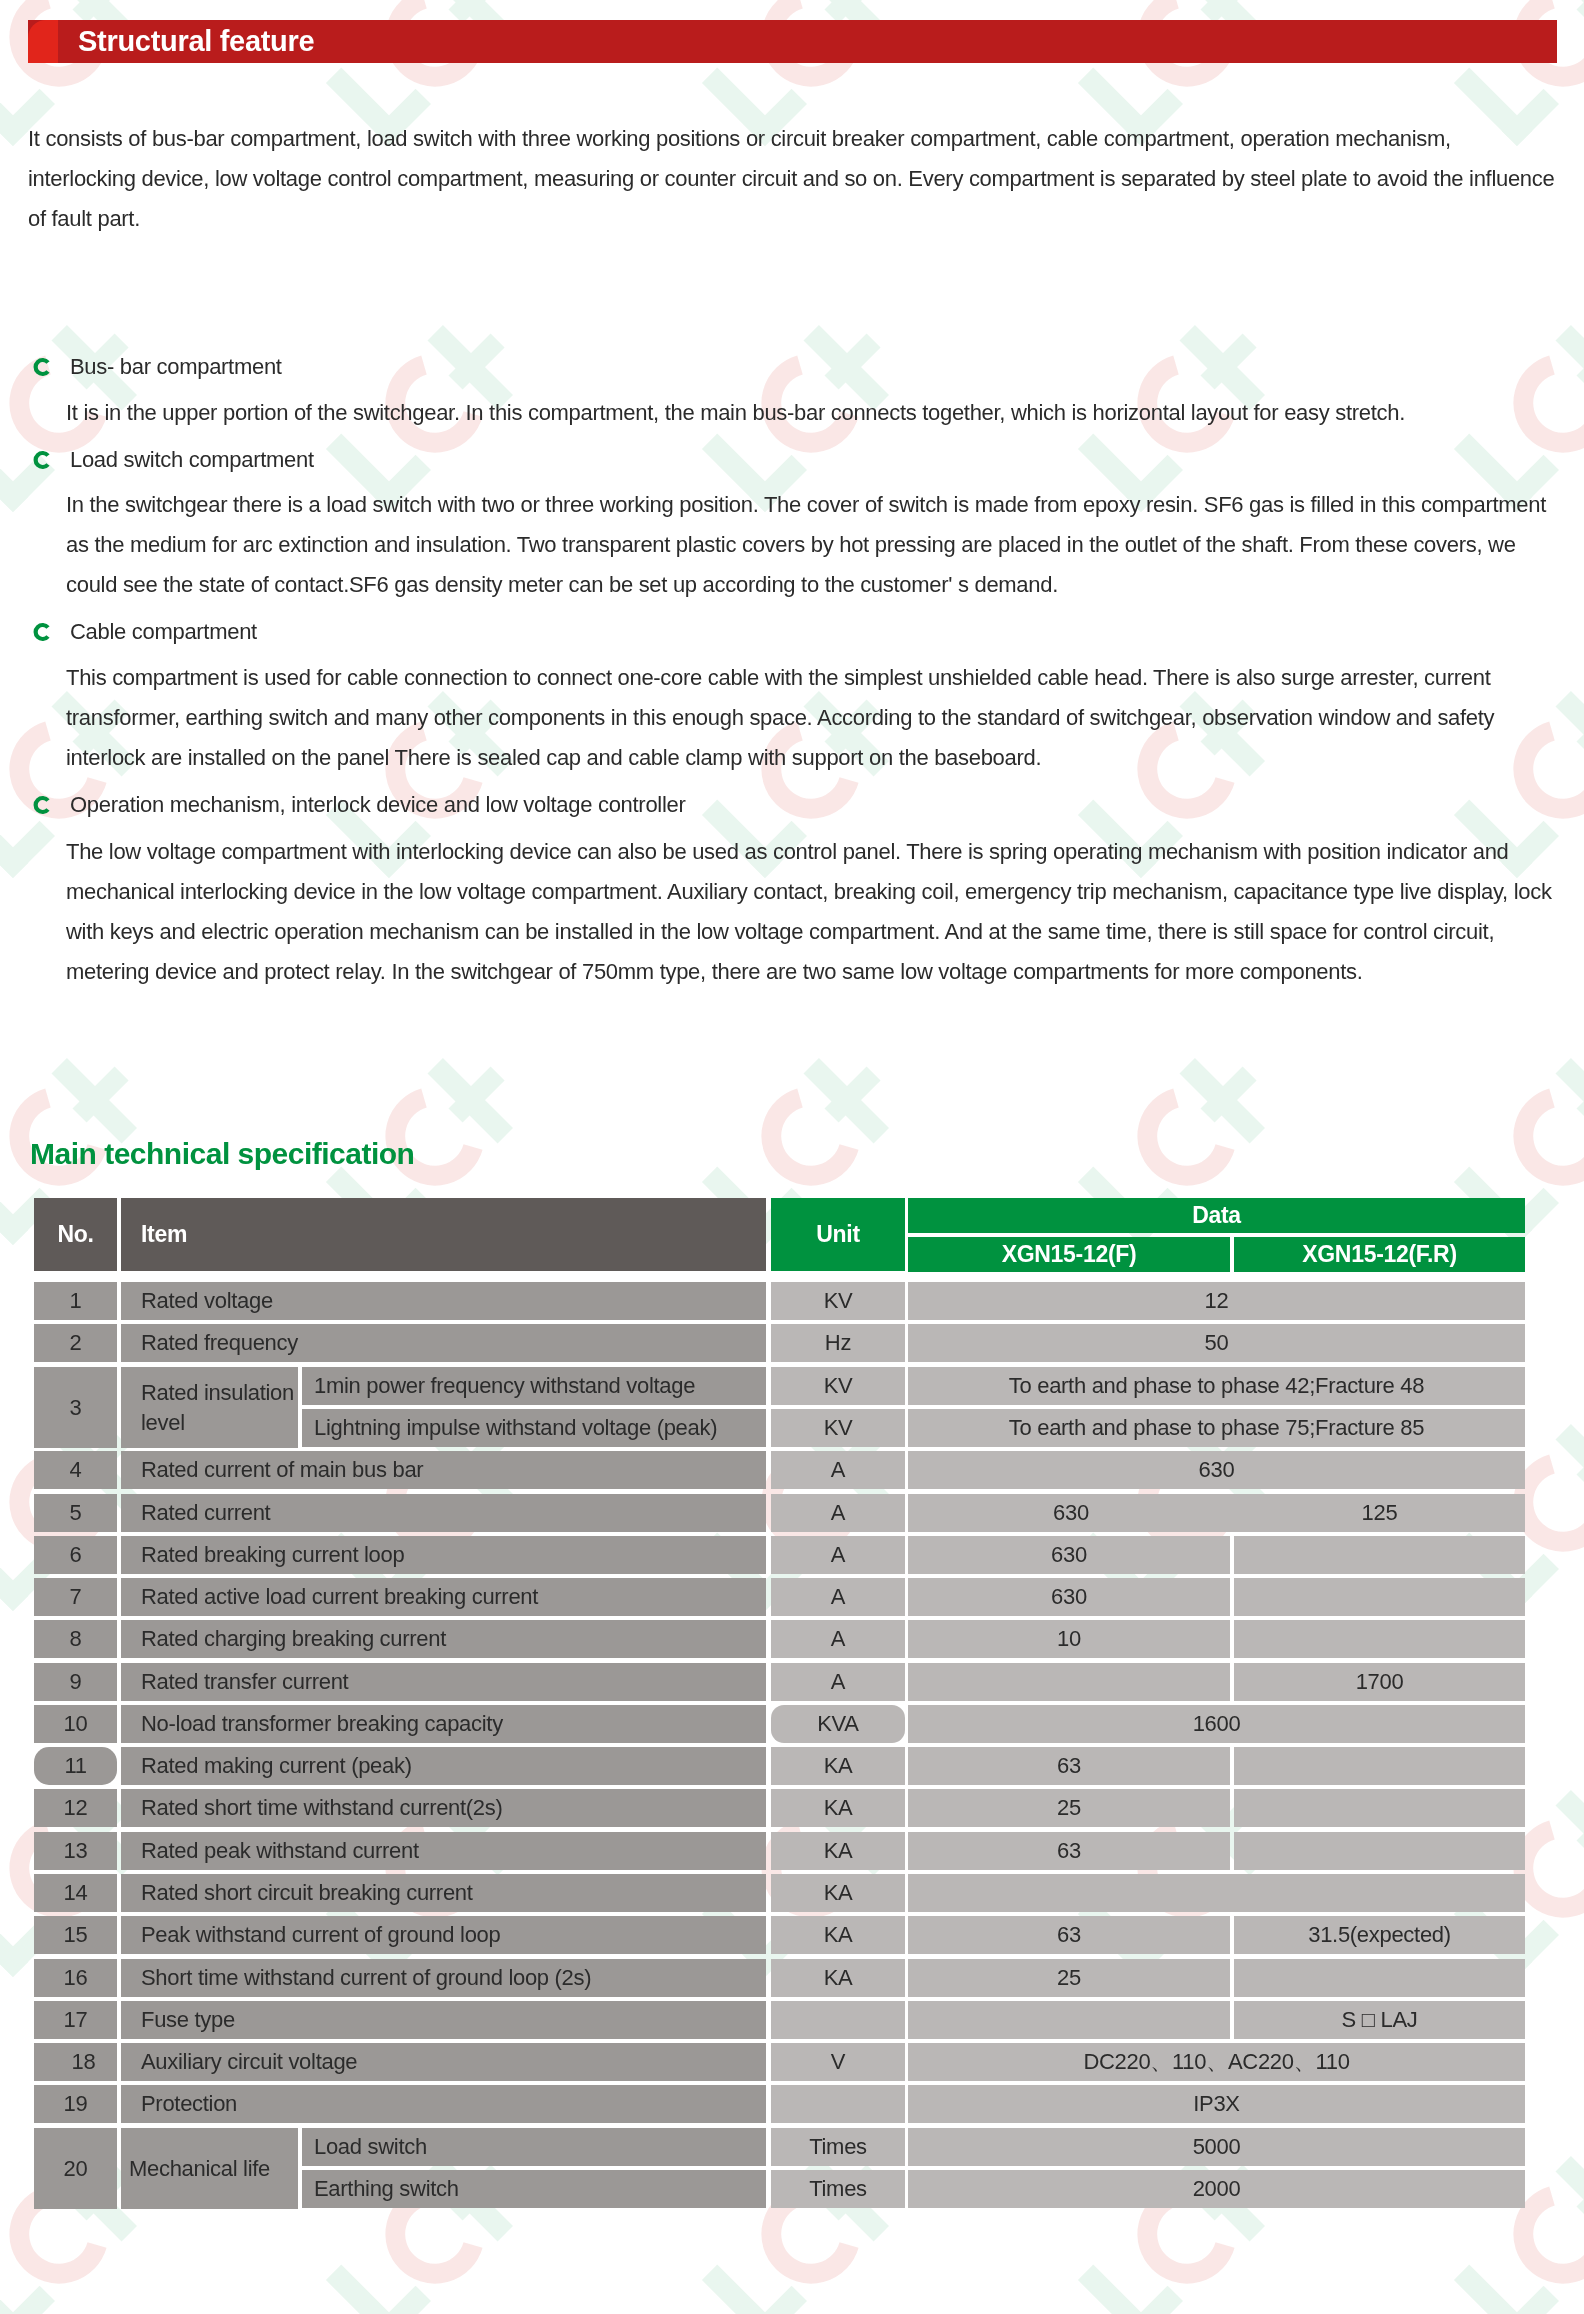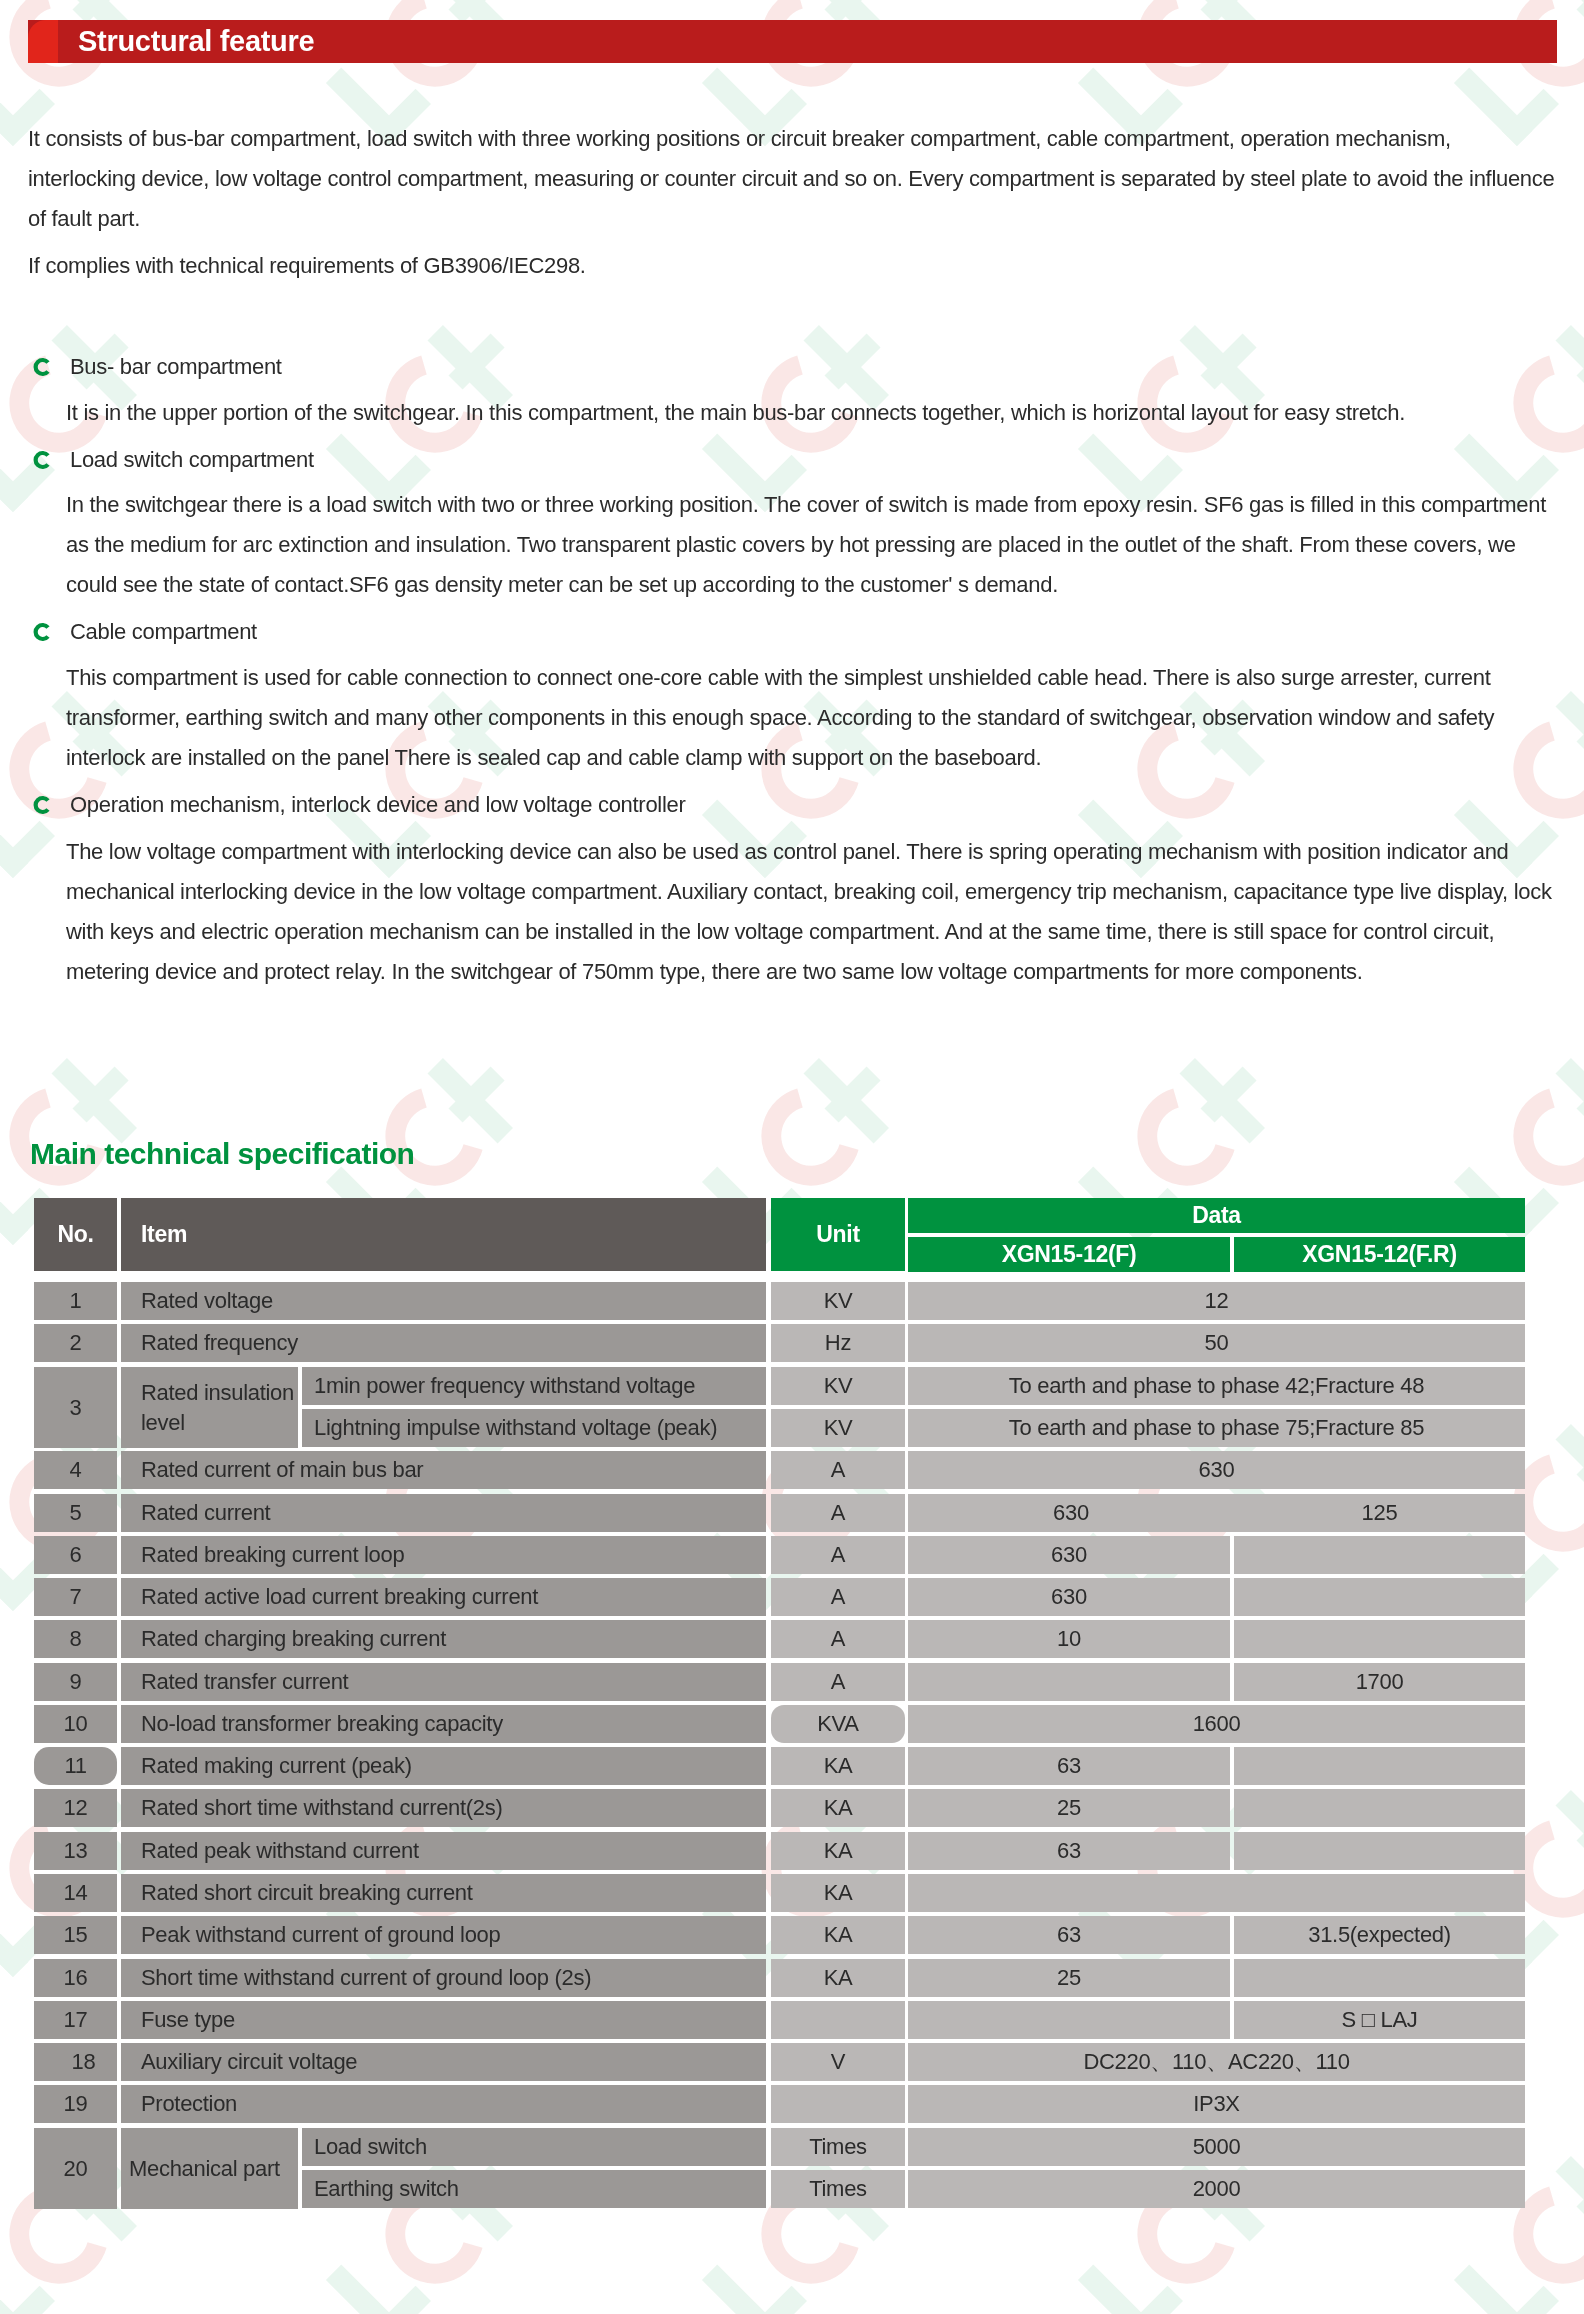--- a/index.html
+++ b/index.html
@@ -388,21 +388,20 @@
   </div>
 
 <div class="content">
 
   <div class="banner">
     <div class="tab"></div>
     <div class="title">Structural feature</div>
   </div>
 
   <p class="para" style="top:119px;">It consists of bus-bar compartment, load switch with three working positions or circuit breaker compartment,  cable compartment,  operation mechanism, interlocking device, low voltage control compartment,  measuring or counter circuit and so on. Every compartment is separated by steel plate to avoid the influence of fault part.</p>
-  <p class="para" style="top:246px;">If complies with technical requirements of GB3906/IEC298.</p>
 
   <div class="feature-head" style="top:352px;">
     <span class="bullet">
         <svg width="20" height="20" viewBox="0 0 20 20">
           <path d="M16 5.5 A7 7 0 1 0 16 14.5" fill="none" stroke="#00923f" stroke-width="4.2" stroke-linecap="butt"></path>
         </svg>
       </span>
     <span>Bus- bar compartment</span>
   </div>
   <p class="feature-body" style="top:393px;">It is in the upper portion of the switchgear. In this compartment, the main bus-bar connects together, which is horizontal layout for easy stretch.</p>
@@ -531,21 +530,21 @@
       <div class="cell c bd-light" style="left: 1200px; top: 803px; width: 291px; height: 38px;">S □ LAJ</div>
       <div class="cell c bd-dark" style="left: 0px; top: 845px; width: 83px; height: 38px; padding-left: 16px;">18</div>
       <div class="cell l bd-dark" style="left: 87px; top: 845px; width: 645px; height: 38px;">Auxiliary circuit voltage</div>
       <div class="cell c bd-light" style="left: 737px; top: 845px; width: 134px; height: 38px;">V</div>
       <div class="cell c bd-light" style="left: 874px; top: 845px; width: 617px; height: 38px;">DC220、110、AC220、110</div>
       <div class="cell c bd-dark" style="left: 0px; top: 887px; width: 83px; height: 38px;">19</div>
       <div class="cell l bd-dark" style="left: 87px; top: 887px; width: 645px; height: 38px;">Protection</div>
       <div class="cell c bd-light" style="left: 737px; top: 887px; width: 134px; height: 38px;"></div>
       <div class="cell c bd-light" style="left: 874px; top: 887px; width: 617px; height: 38px;">IP3X</div>
       <div class="cell c bd-dark" style="left: 0px; top: 930px; width: 83px; height: 81px;">20</div>
-      <div class="cell l bd-dark" style="left: 87px; top: 930px; width: 177px; height: 81px; line-height: 30px; padding-left: 8px;">Mechanical part</div>
+      <div class="cell l bd-dark" style="left: 87px; top: 930px; width: 177px; height: 81px; line-height: 30px; padding-left: 8px;">Mechanical life</div>
       <div class="cell l bd-dark" style="left: 268px; top: 930px; width: 464px; height: 38px; padding-left: 12px;">Load switch</div>
       <div class="cell c bd-light" style="left: 737px; top: 930px; width: 134px; height: 38px;">Times</div>
       <div class="cell c bd-light" style="left: 874px; top: 930px; width: 617px; height: 38px;">5000</div>
       <div class="cell l bd-dark" style="left: 268px; top: 972px; width: 464px; height: 38px; padding-left: 12px;">Earthing switch</div>
       <div class="cell c bd-light" style="left: 737px; top: 972px; width: 134px; height: 38px;">Times</div>
       <div class="cell c bd-light" style="left: 874px; top: 972px; width: 617px; height: 38px;">2000</div>
     </div>
 </div>
 
 

